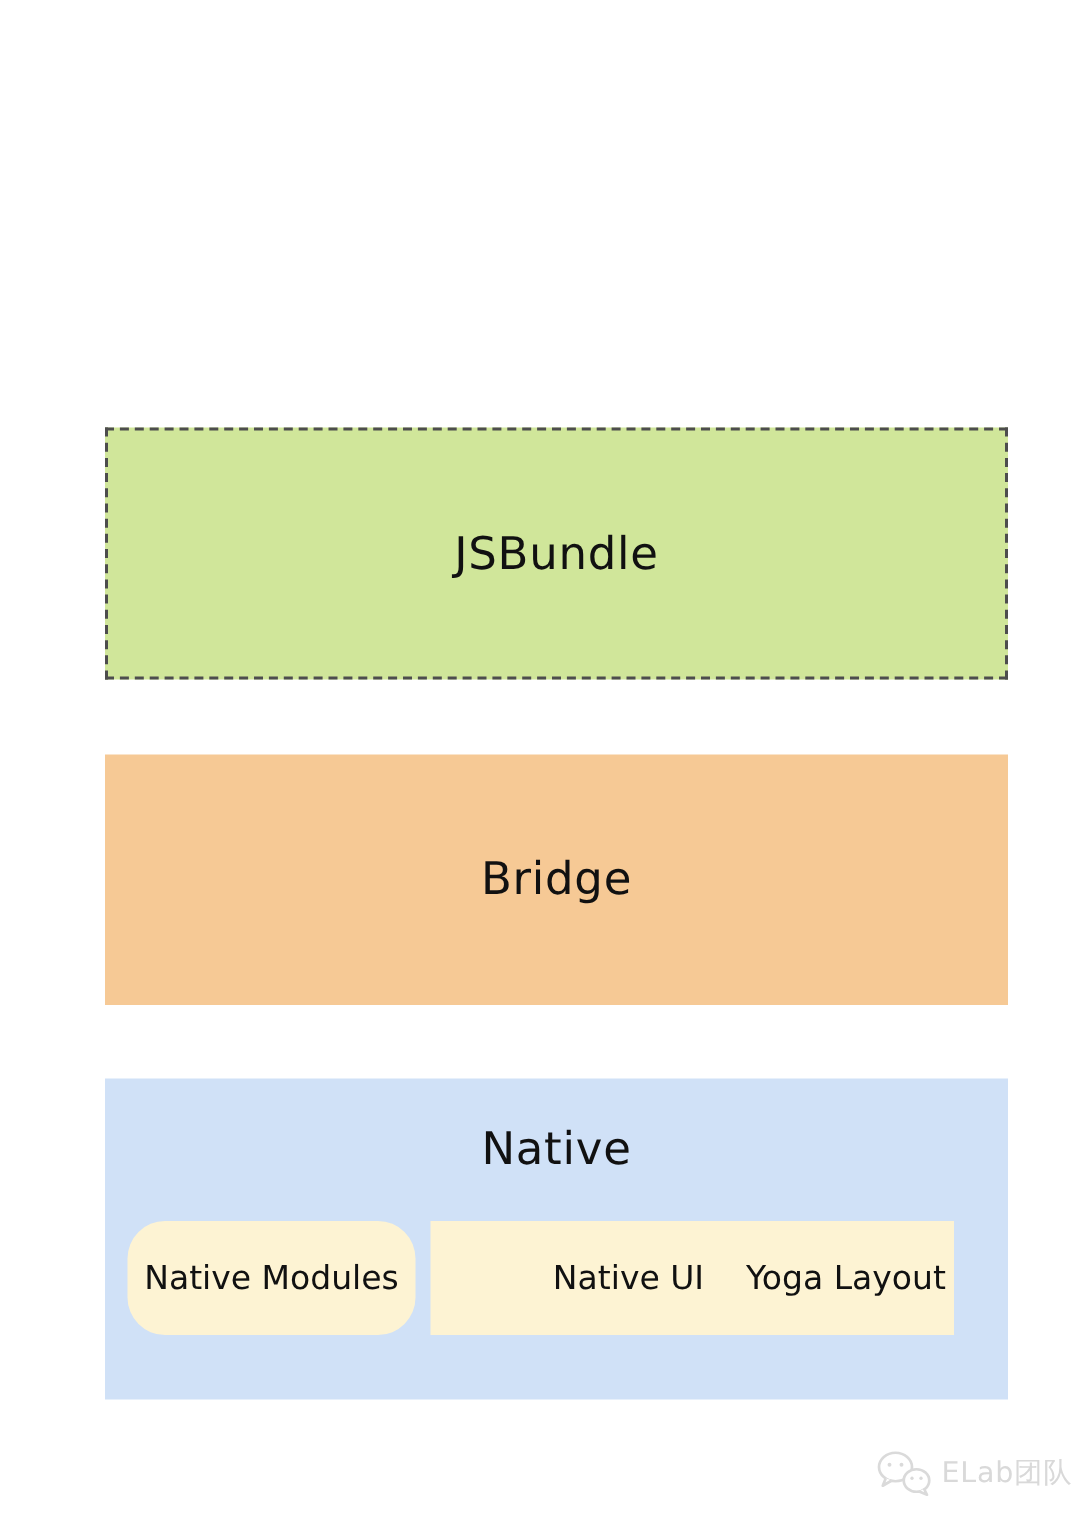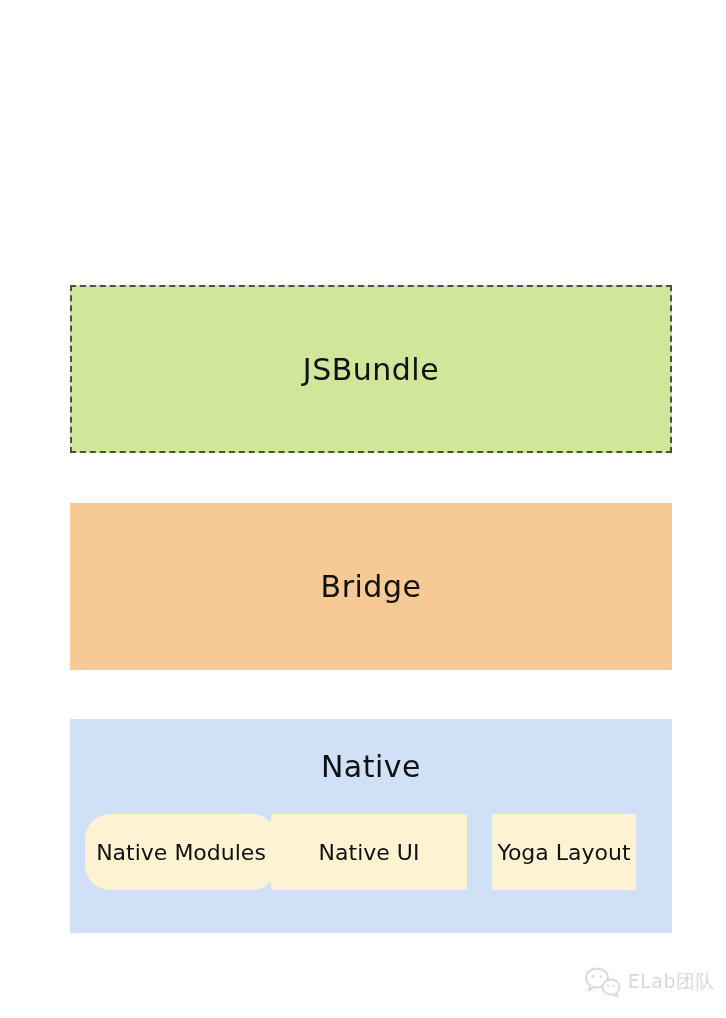--- a/index.html
+++ b/index.html
@@ -70,21 +70,21 @@
     height: 76px;
     background: #fdf3d3;
     display: flex;
     align-items: center;
     justify-content: center;
     font-size: 22px;
     color: #111111;
     white-space: nowrap;
   }
   .sub-box-1 { left: 15px;  width: 192px; border-radius: 25px; }
-  .sub-box-2 { left: 201px; width: 196px; }
+  .sub-box-2 { left: 217px; width: 196px; padding-left: 34px; }
   .sub-box-3 { left: 422px; width: 144px; }
   .watermark {
     position: absolute;
     top: 966px;
     right: 11px;
     display: flex;
     align-items: center;
     gap: 7px;
     color: #d9d9d9;
     font-size: 19px;

